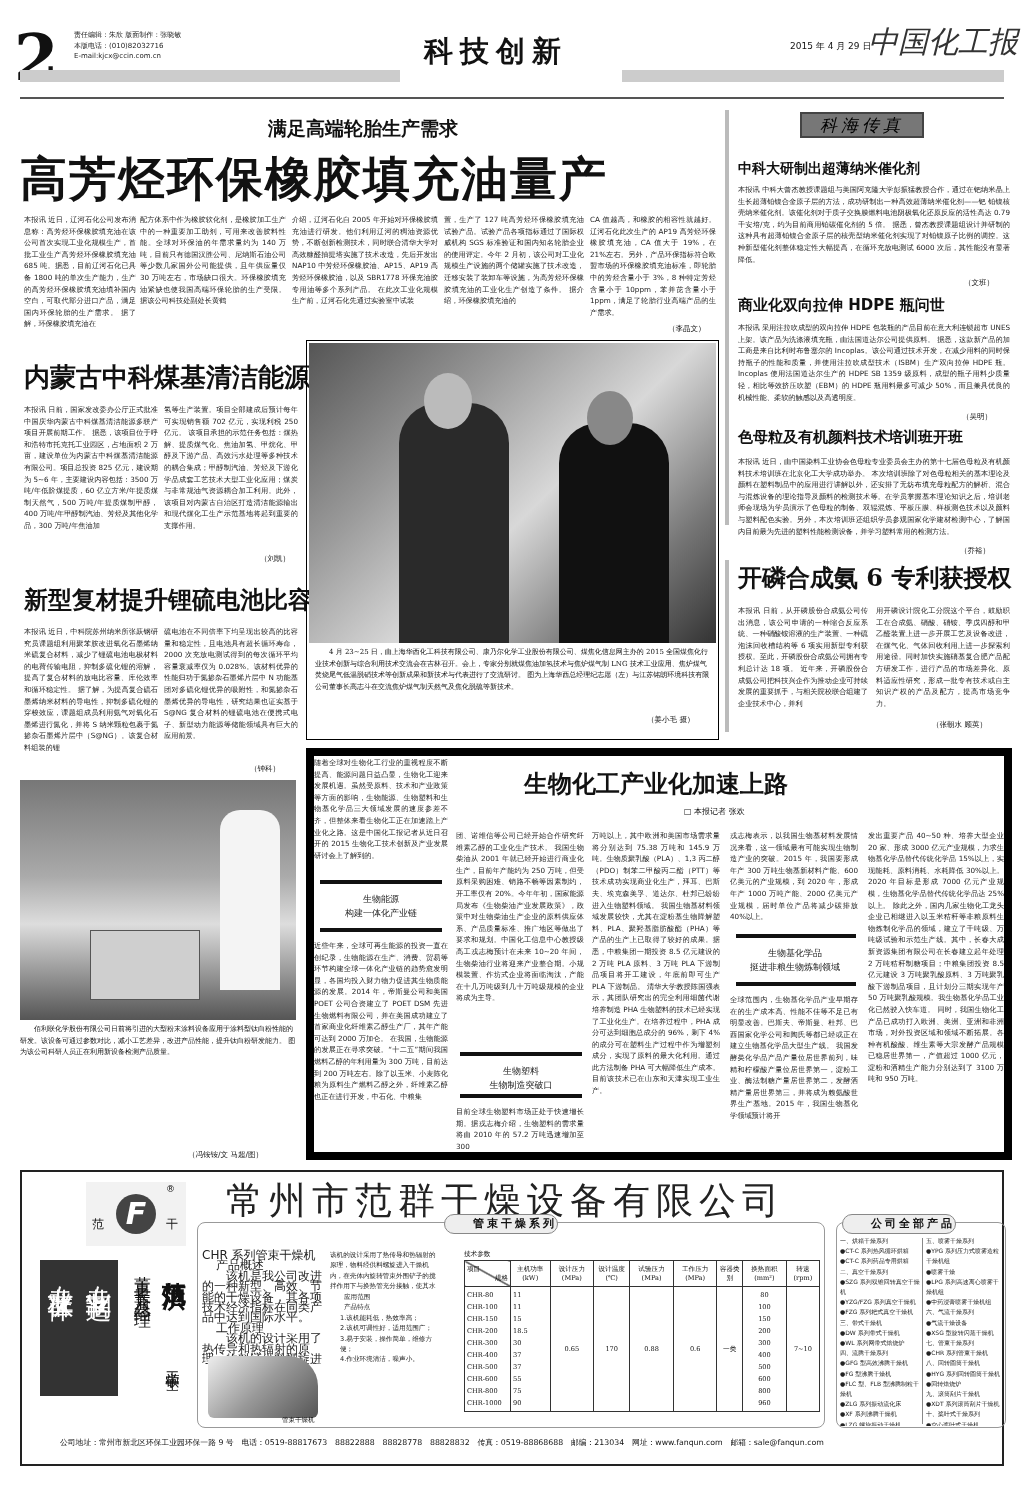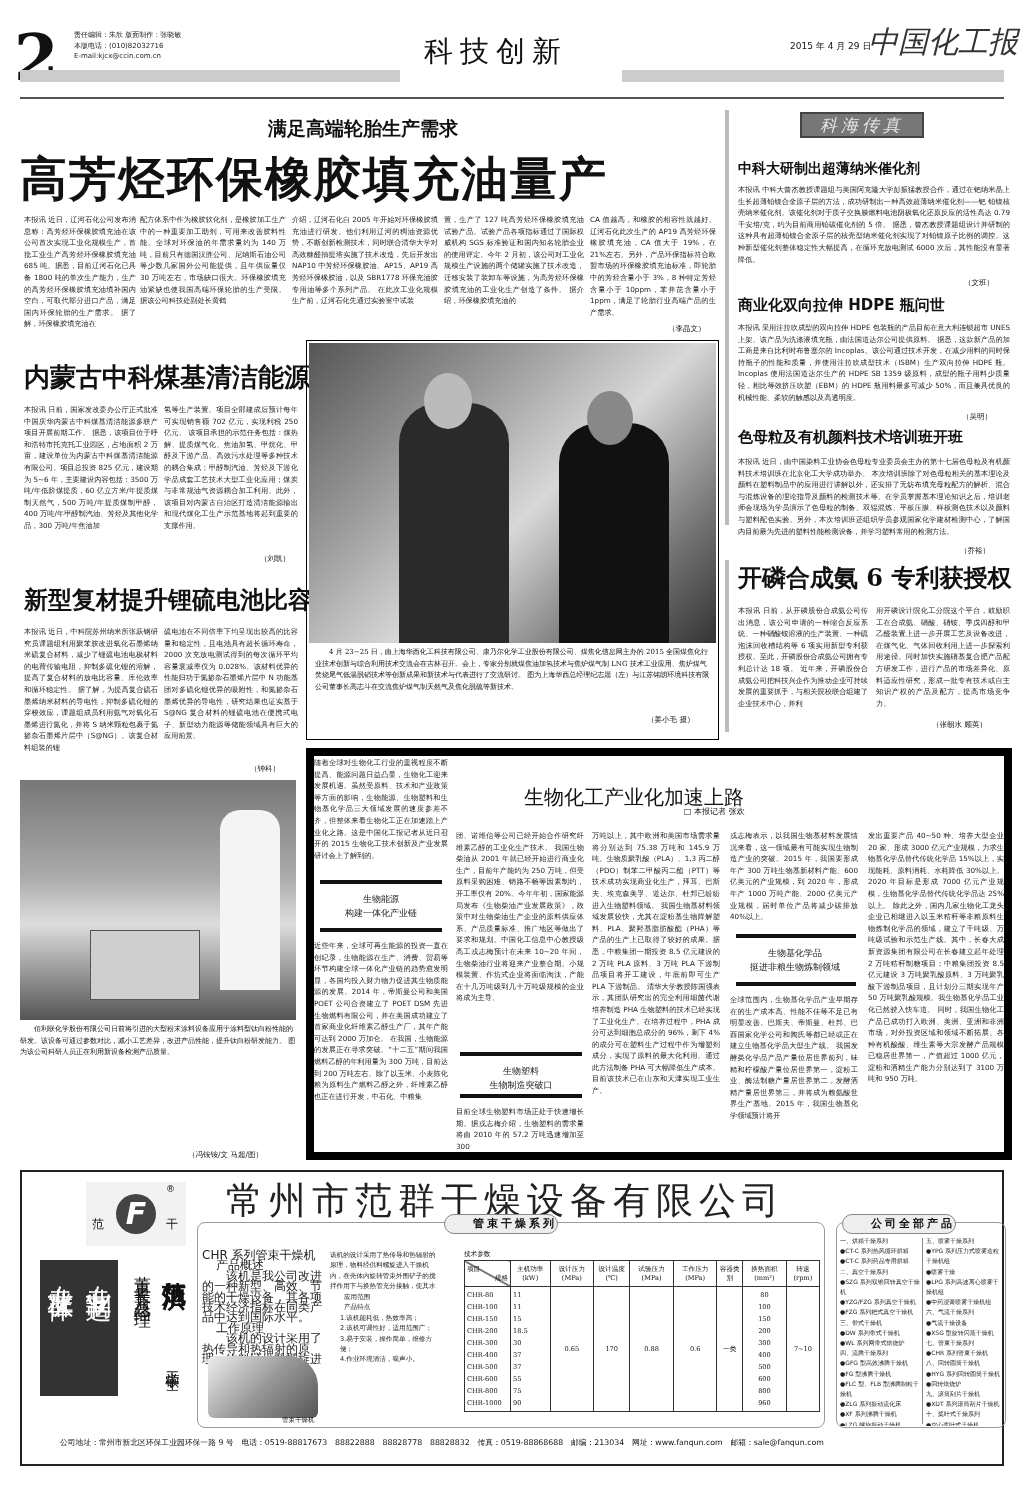--- a/index.html
+++ b/index.html
@@ -5,21 +5,21 @@
   * { box-sizing: border-box; margin: 0; padding: 0; }
   html, body { width: 1024px; height: 1488px; background: #fff; overflow: hidden; }
   body { font-family: "DejaVu Sans", sans-serif; color: #111; position: relative; }
   .abs { position: absolute; }
   .txt { font-size: 7.2px; line-height: 11.6px; color: #222; text-align: justify; }
   .col { position: absolute; overflow: hidden; }
 
   
   #page-num { left: 14px; top: 26px; font-size: 64px; line-height: 64px; font-family: "DejaVu Serif", serif; font-weight: bold; }
   #editors { left: 74px; top: 30px; font-size: 7px; line-height: 10.5px; color: #222; }
-  #section-title { left: 424px; top: 32px; font-size: 29px; letter-spacing: 7px; font-family: "DejaVu Serif", serif; font-weight: normal; }
+  #section-title { left: 424px; top: 32px; font-size: 29px; letter-spacing: 7px; font-family: "DejaVu Serif", serif; font-weight: bold; }
   #date { left: 790px; top: 40px; font-size: 9px; }
   #logo { left: 868px; top: 22px; font-size: 30px; font-style: italic; font-family: "DejaVu Serif", serif; color: #333; }
   .gbar { position: absolute; height: 12px; background: #ccc; top: 70px; }
   .rule { position: absolute; height: 2px; background: #555; left: 20px; width: 984px; top: 97px; }
 
   
   #lead-kicker { left: 268px; top: 116px; font-size: 19px; font-family: "DejaVu Serif", serif; font-weight: bold; }
   #lead-title { left: 20px; top: 148px; font-size: 47px; font-weight: 900; letter-spacing: 2px; font-family: "DejaVu Sans", sans-serif; }
 
   .photo { background: linear-gradient(135deg, #555 0%, #999 30%, #d8d8d8 55%, #777 80%, #333 100%); }
@@ -64,21 +64,21 @@
 <div class="abs" id="lead-title">高芳烃环保橡胶填充油量产</div>
 
 <div class="col txt" style="left:24px;top:214px;width:112px;height:118px">本报讯 近日，辽河石化公司发布消息称：高芳烃环保橡胶填充油在该公司首次实现工业化规模生产，首批工业生产高芳烃环保橡胶填充油 685 吨。据悉，目前辽河石化已具备 1800 吨的单次生产能力，生产的高芳烃环保橡胶填充油填补国内空白，可取代部分进口产品，满足国内环保轮胎的生产需求。 据了解，环保橡胶填充油在</div>
 <div class="col txt" style="left:140px;top:214px;width:146px;height:118px">配方体系中作为橡胶软化剂，是橡胶加工生产中的一种重要加工助剂，可用来改善胶料性能。全球对环保油的年需求量约为 140 万吨，目前只有德国汉胜公司、尼纳斯石油公司等少数几家国外公司能提供，且年供应量仅 30 万吨左右，市场缺口很大。环保橡胶填充油紧缺也使我国高端环保轮胎的生产受限。 据该公司科技处副处长黄鹤</div>
 <div class="col txt" style="left:292px;top:214px;width:146px;height:118px">介绍，辽河石化自 2005 年开始对环保橡胶填充油进行研发。他们利用辽河的稠油资源优势，不断创新检测技术，同时联合清华大学对高效糠醛抽提塔实施了技术改造，先后开发出 NAP10 中芳烃环保橡胶油、AP15、AP19 高芳烃环保橡胶油，以及 SBR1778 环保充油胶专用油等多个系列产品。 在此次工业化规模生产前，辽河石化先通过实验室中试装</div>
 <div class="col txt" style="left:444px;top:214px;width:140px;height:118px">置，生产了 127 吨高芳烃环保橡胶填充油试验产品。试验产品各项指标通过了国际权威机构 SGS 标准验证和国内知名轮胎企业的使用评定。今年 2 月初，该公司对工业化规模生产设施的两个储罐实施了技术改造，迁移安装了装卸车等设施，为高芳烃环保橡胶填充油的工业化生产创造了条件。 据介绍，环保橡胶填充油的</div>
 <div class="col txt" style="left:590px;top:214px;width:126px;height:108px">CA 值越高，和橡胶的相容性就越好。辽河石化此次生产的 AP19 高芳烃环保橡胶填充油，CA 值大于 19%，在 21%左右。另外，产品环保指标符合欧盟市场的环保橡胶填充油标准，即轮胎中的芳烃含量小于 3%，8 种特定芳烃含量小于 10ppm，苯并芘含量小于 1ppm，满足了轮胎行业高端产品的生产需求。</div>
 <div class="abs" style="left:668px;top:324px;font-size:7.5px">（李晶文）</div>
 
 <div class="sidebar-sep" style="left:725px;top:110px;height:415px"></div>
-<div class="abs" style="left:800px;top:112px;width:124px;height:26px;background:#777;border:2px solid #444;color:#e5e5e5;font-size:17px;text-align:center;line-height:22px;letter-spacing:4px;font-style:italic;font-family:'DejaVu Serif',serif">科海传真</div>
+<div class="abs" style="left:800px;top:112px;width:124px;height:26px;background:#777;border:2px solid #444;color:#000000;font-size:17px;text-align:center;line-height:22px;letter-spacing:4px;font-style:italic;font-family:'DejaVu Serif',serif">科海传真</div>
 
 <div class="h2" style="left:738px;top:160px;font-size:14px;font-family:'DejaVu Sans',sans-serif">中科大研制出超薄纳米催化剂</div>
 <div class="col txt" style="left:738px;top:184px;width:272px;height:94px">本报讯 中科大曾杰教授课题组与美国阿克隆大学彭振猛教授合作，通过在钯纳米晶上生长超薄铂镍合金原子层的方法，成功研制出一种高效超薄纳米催化剂——钯 铂镍核壳纳米催化剂。该催化剂对于质子交换膜燃料电池阴极氧化还原反应的活性高达 0.79 千安培/克，约为目前商用铂碳催化剂的 5 倍。 据悉，曾杰教授课题组设计并研制的这种具有超薄铂镍合金原子层的核壳型纳米催化剂实现了对铂镍原子比例的调控。这种新型催化剂整体稳定性大幅提高，在循环充放电测试 6000 次后，其性能没有显著降低。</div>
 <div class="abs" style="left:964px;top:278px;font-size:7.5px">（文班）</div>
 
 <div class="h2" style="left:738px;top:296px;font-size:15px;font-family:'DejaVu Sans',sans-serif">商业化双向拉伸 HDPE 瓶问世</div>
 <div class="col txt" style="left:738px;top:322px;width:272px;height:92px">本报讯 采用注拉吹成型的双向拉伸 HDPE 包装瓶的产品目前在意大利连锁超市 UNES 上架。该产品为洗涤液填充瓶，由法国道达尔公司提供原料。 据悉，这款新产品的加工商是来自比利时布鲁塞尔的 Incoplas。该公司通过技术开发，在减少用料的同时保持瓶子的性能和质量，并使用注拉吹成型技术（ISBM）生产双向拉伸 HDPE 瓶。Incoplas 使用法国道达尔生产的 HDPE SB 1359 级原料，成型的瓶子用料少质量轻，相比等效挤压吹塑（EBM）的 HDPE 瓶用料最多可减少 50%，而且兼具优良的机械性能、柔软的触感以及高透明度。</div>
 <div class="abs" style="left:962px;top:412px;font-size:7.5px">（吴明）</div>
 
 <div class="h2" style="left:738px;top:428px;font-size:15px;font-family:'DejaVu Sans',sans-serif">色母粒及有机颜料技术培训班开班</div>
@@ -113,21 +113,21 @@
 </div>
 
 <div class="photo3" style="position:absolute;left:20px;top:780px;width:276px;height:240px">
   <div style="position:absolute;left:200px;top:30px;width:60px;height:180px;background:#f4f4f4;border-radius:20px 20px 0 0"></div>
   <div style="position:absolute;left:70px;top:150px;width:110px;height:70px;background:#cfcfcf;border:1px solid #555"></div>
 </div>
 <div class="col" style="left:20px;top:1024px;width:276px;height:80px;font-size:7px;line-height:11.5px;font-family:'DejaVu Serif',serif;text-indent:2em">佰利联化学股份有限公司日前将引进的大型粉末涂料设备应用于涂料型钛白粉性能的研发。该设备可通过参数对比，减小工艺差异，改进产品性能，提升钛白粉研发能力。 图为该公司科研人员正在利用新设备检测产品质量。</div>
 <div class="abs" style="left:188px;top:1150px;font-size:7.5px">（冯铵铵/文 马超/图）</div>
 
 <div class="box" style="left:306px;top:748px;width:706px;height:412px"></div>
-<div class="h2" style="left:524px;top:784px;font-size:20px;font-family:'DejaVu Sans',sans-serif;font-weight:400">生物化工产业化加速上路</div>
+<div class="h2" style="left:524px;top:768px;font-size:24px;font-family:'DejaVu Sans',sans-serif;font-weight:700">生物化工产业化加速上路</div>
 <div class="abs" style="left:684px;top:806px;font-size:8px;font-family:'DejaVu Serif',serif">□ 本报记者 张欢</div>
 
 <div class="col txt" style="left:314px;top:757px;width:134px;height:104px">随着全球对生物化工行业的重视程度不断提高、能源问题日益凸显，生物化工迎来发展机遇。虽然受原料、技术和产业政策等方面的影响，生物能源、生物塑料和生物基化学品三大领域发展的速度参差不齐，但整体来看生物化工正在加速踏上产业化之路。这是中国化工报记者从近日召开的 2015 生物化工技术创新及产业发展研讨会上了解到的。</div>
 <div class="thick" style="left:320px;top:880px;width:122px"></div>
 <div class="subhead" style="left:314px;top:892px;width:134px">
   <div>生物能源</div>
   <div>构建一体化产业链</div>
 </div>
 <div class="thick" style="left:320px;top:928px;width:122px"></div>
 <div class="col txt" style="left:314px;top:940px;width:134px;height:214px">近些年来，全球可再生能源的投资一直在创纪录，生物能源在生产、消费、贸易等环节构建全球一体化产业链的趋势愈发明显，各国均投入财力物力促进其生物质能源的发展。2014 年，帝斯曼公司和美国 POET 公司合资建立了 POET DSM 先进生物燃料有限公司，并在美国成功建立了首家商业化纤维素乙醇生产厂，其年产能可达到 2000 万加仑。 在我国，生物能源的发展正在寻求突破。“十二五”期间我国燃料乙醇的年利用量为 300 万吨，目前达到 200 万吨左右。除了以玉米、小麦陈化粮为原料生产燃料乙醇之外，纤维素乙醇也正在进行开发，中石化、中粮集</div>

